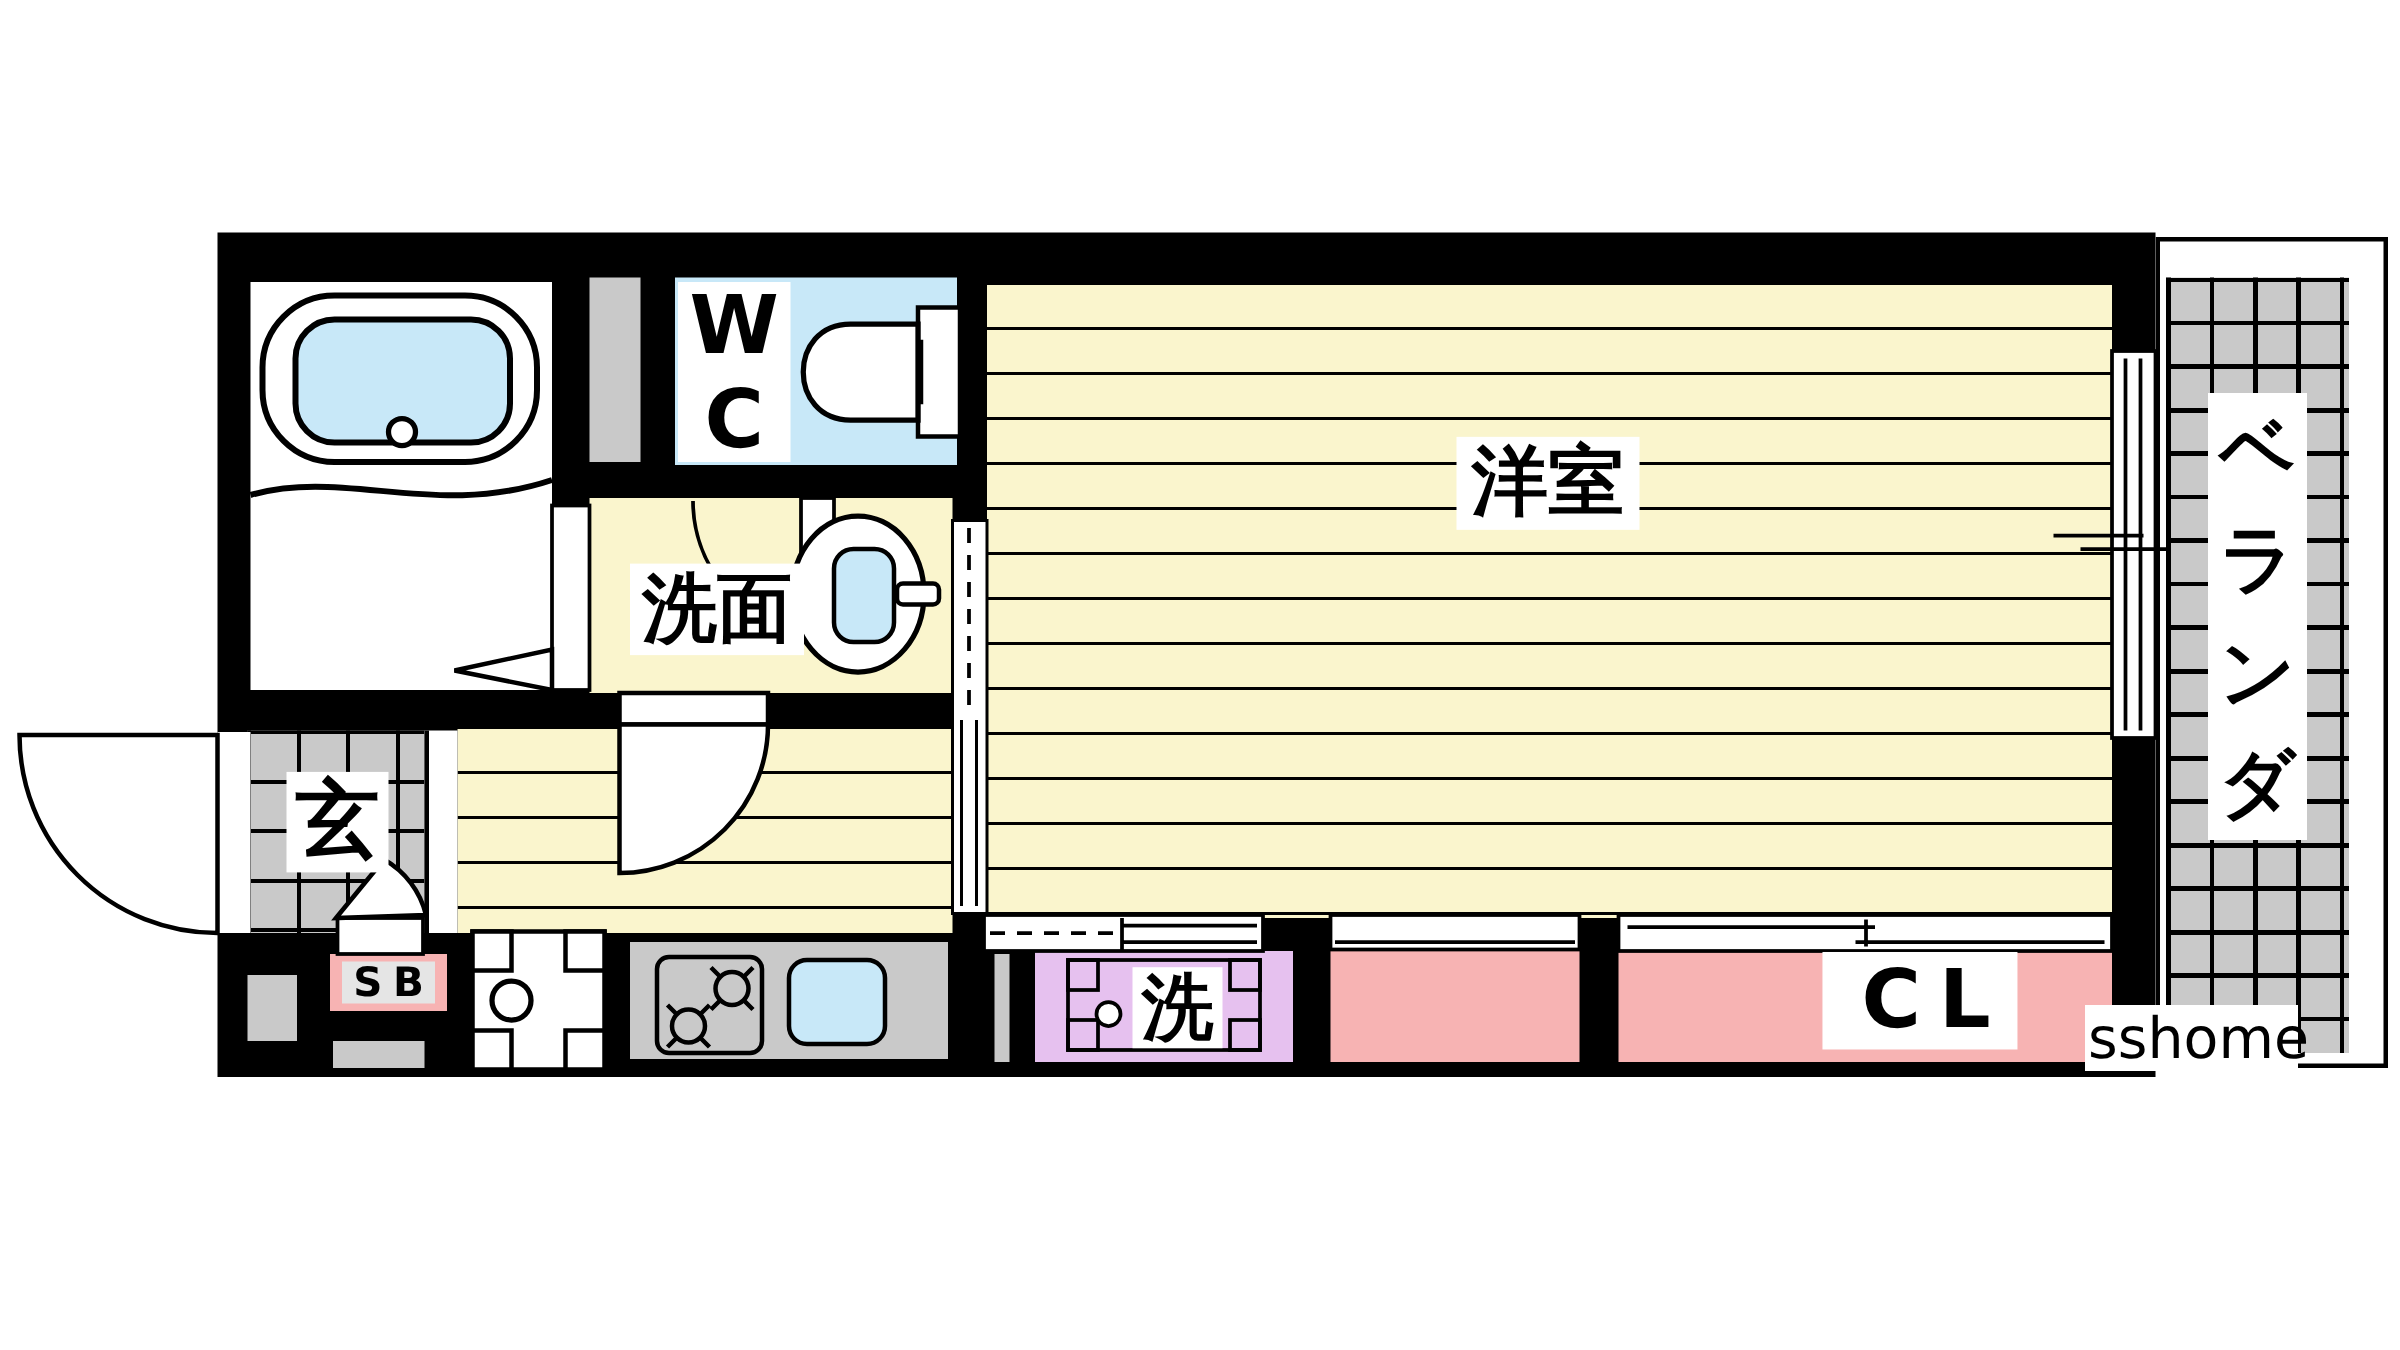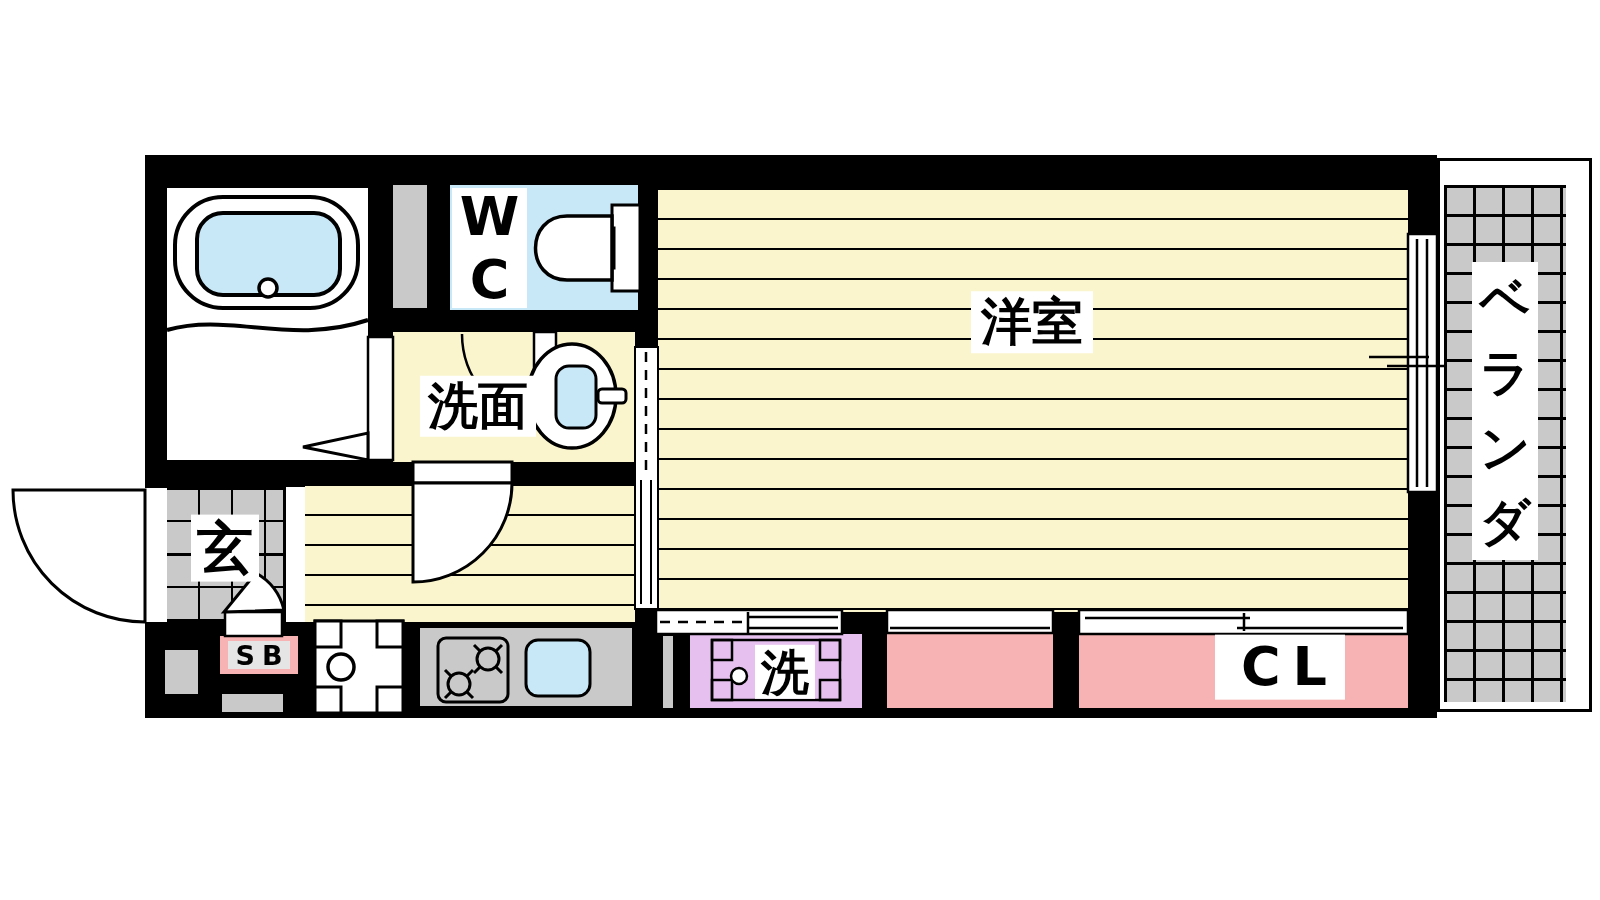--- a/index.html
+++ b/index.html
@@ -179,14 +179,18 @@
   <div class="lbl" style="left:1244px; top:667px; font-size:54px; letter-spacing:12px; padding:4px 6px 4px 26px;margin-left:36px;">CL</div>
 
   <div class="abs" style="left:1472px; top:262px; width:66px; height:298px; background:#fff; z-index:30;
               display:flex; flex-direction:column; align-items:center; justify-content:space-around;">
     <span class="vchar">ベ</span>
     <span class="vchar">ラ</span>
     <span class="vchar">ン</span>
     <span class="vchar">ダ</span>
   </div>
 
+  <div class="abs" style="left:1390px; top:670px; width:142px; height:44px; background:#fff; z-index:40;
+              display:flex; align-items:center; font-weight:normal;">
+    <span style="font-size:38px; padding-left:2px;">sshome</span>
+  </div>
 
 </div>
 
 </body></html>

